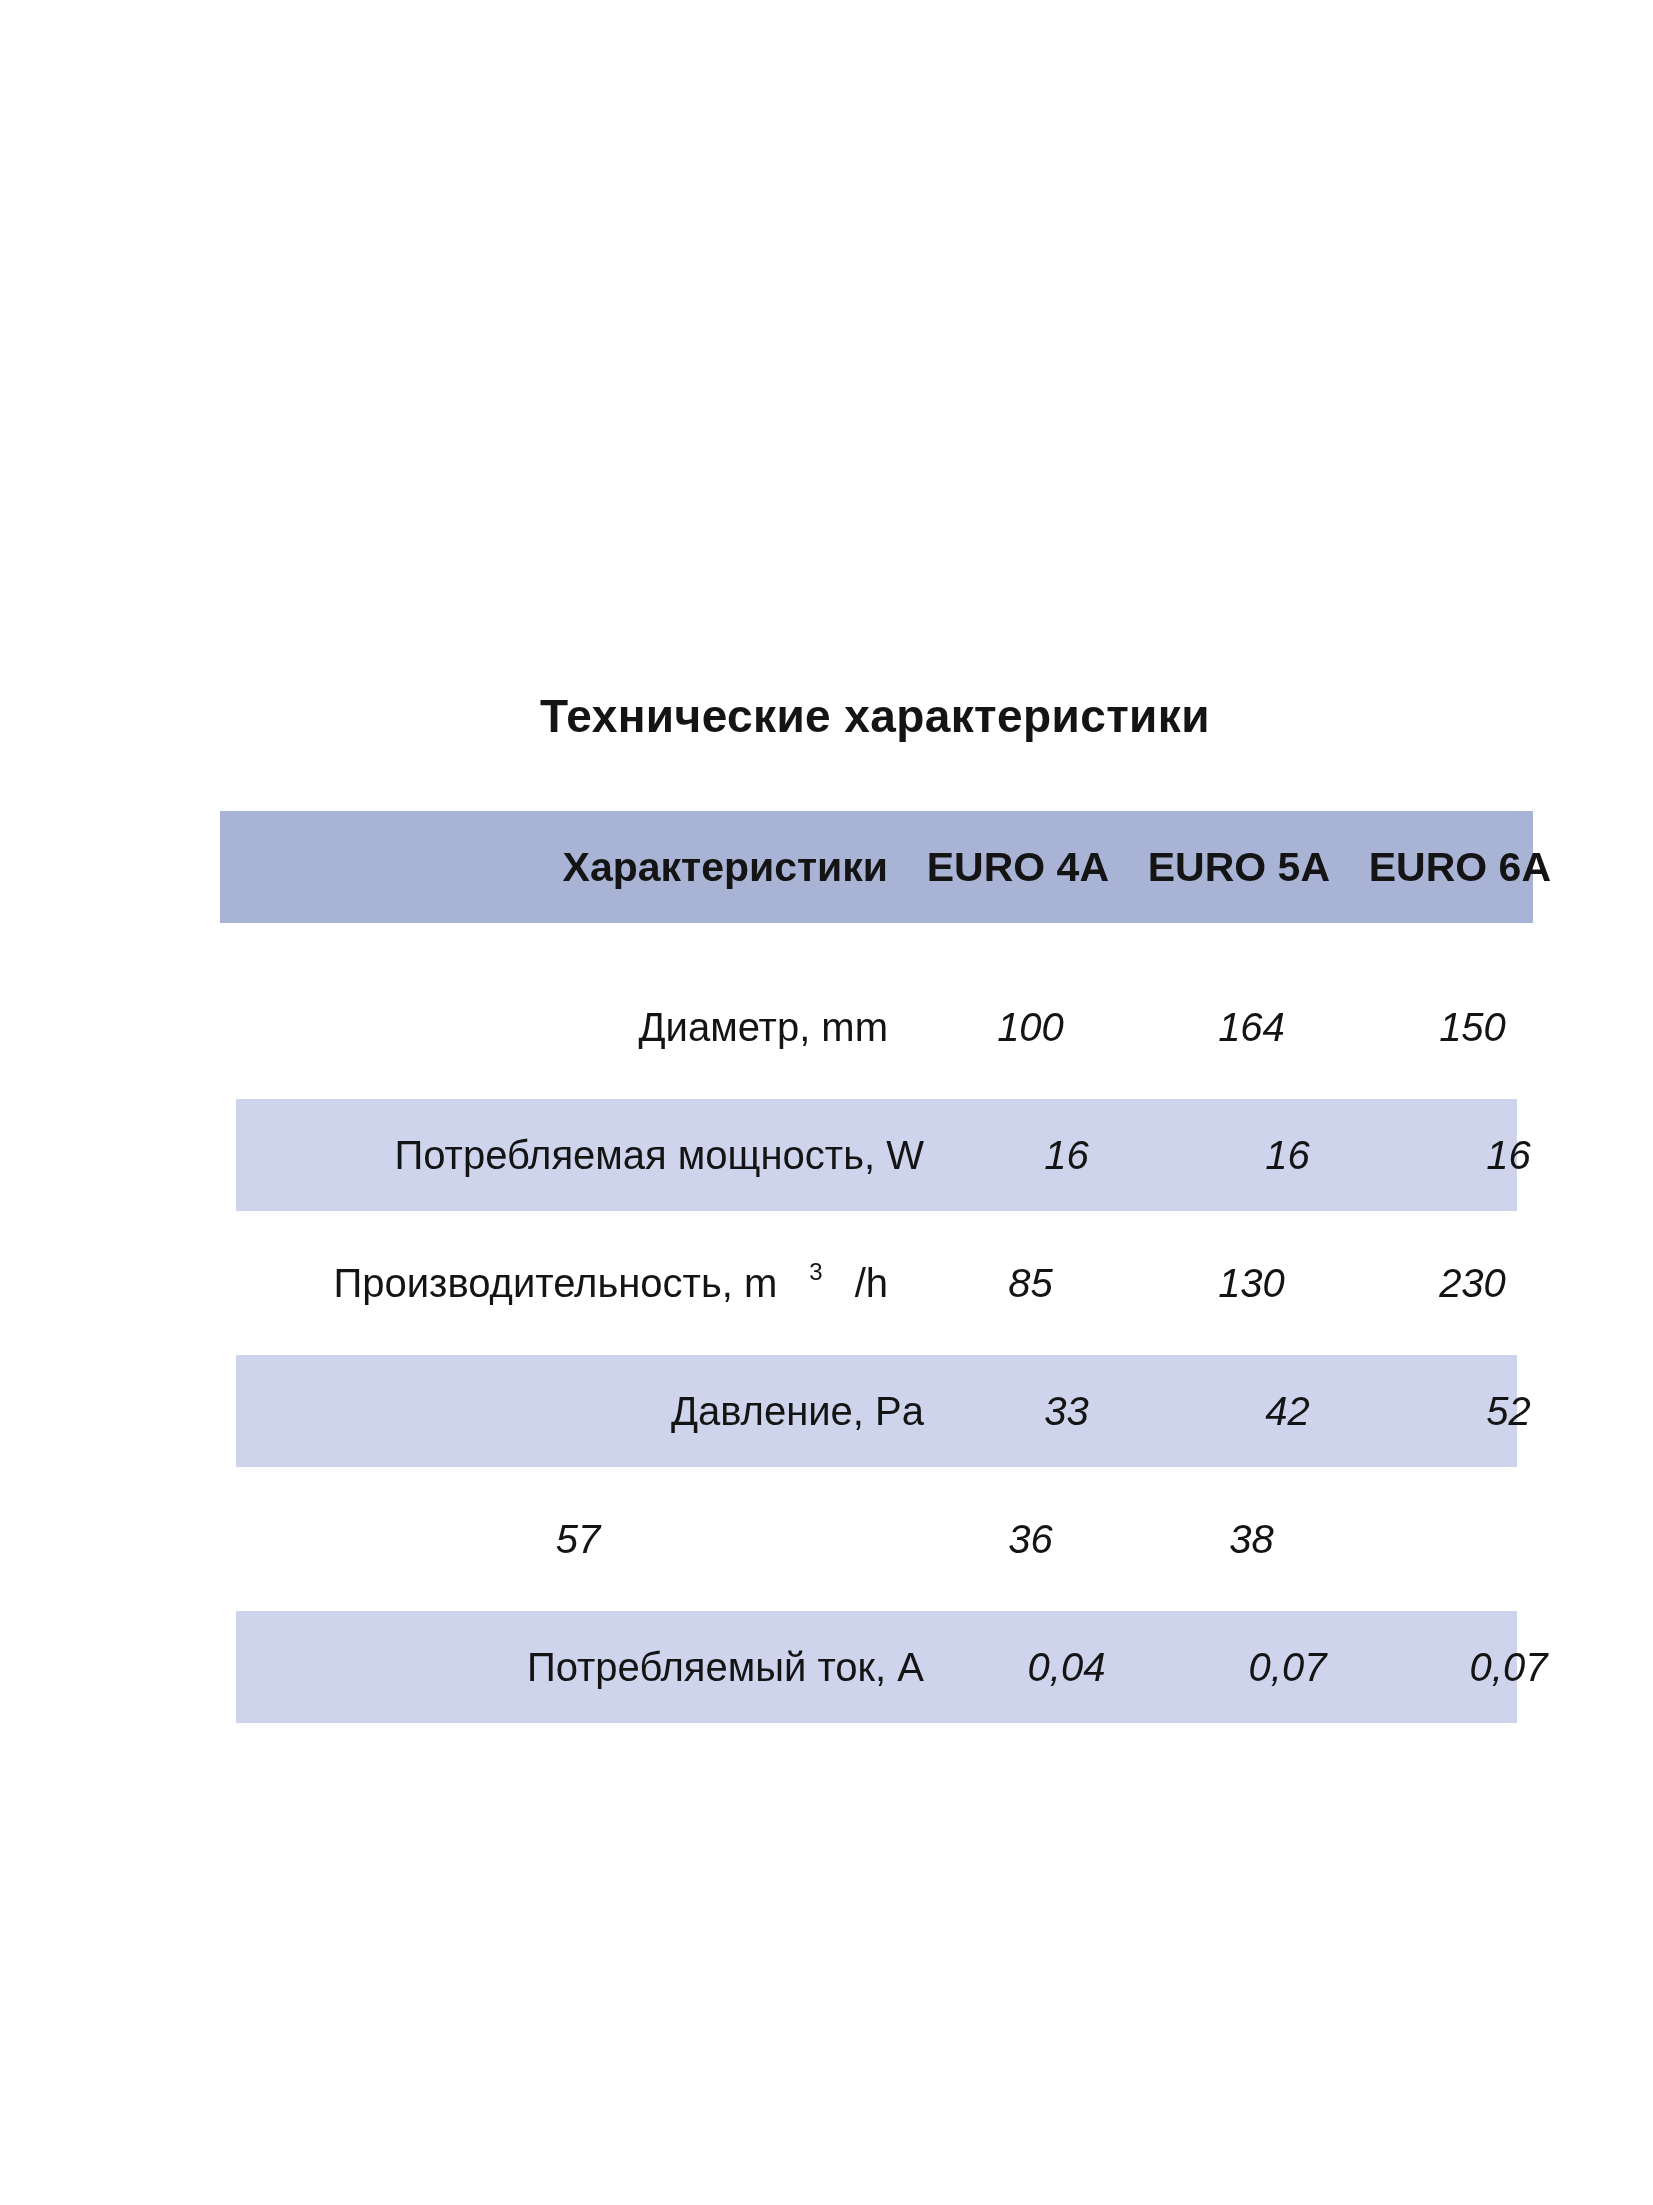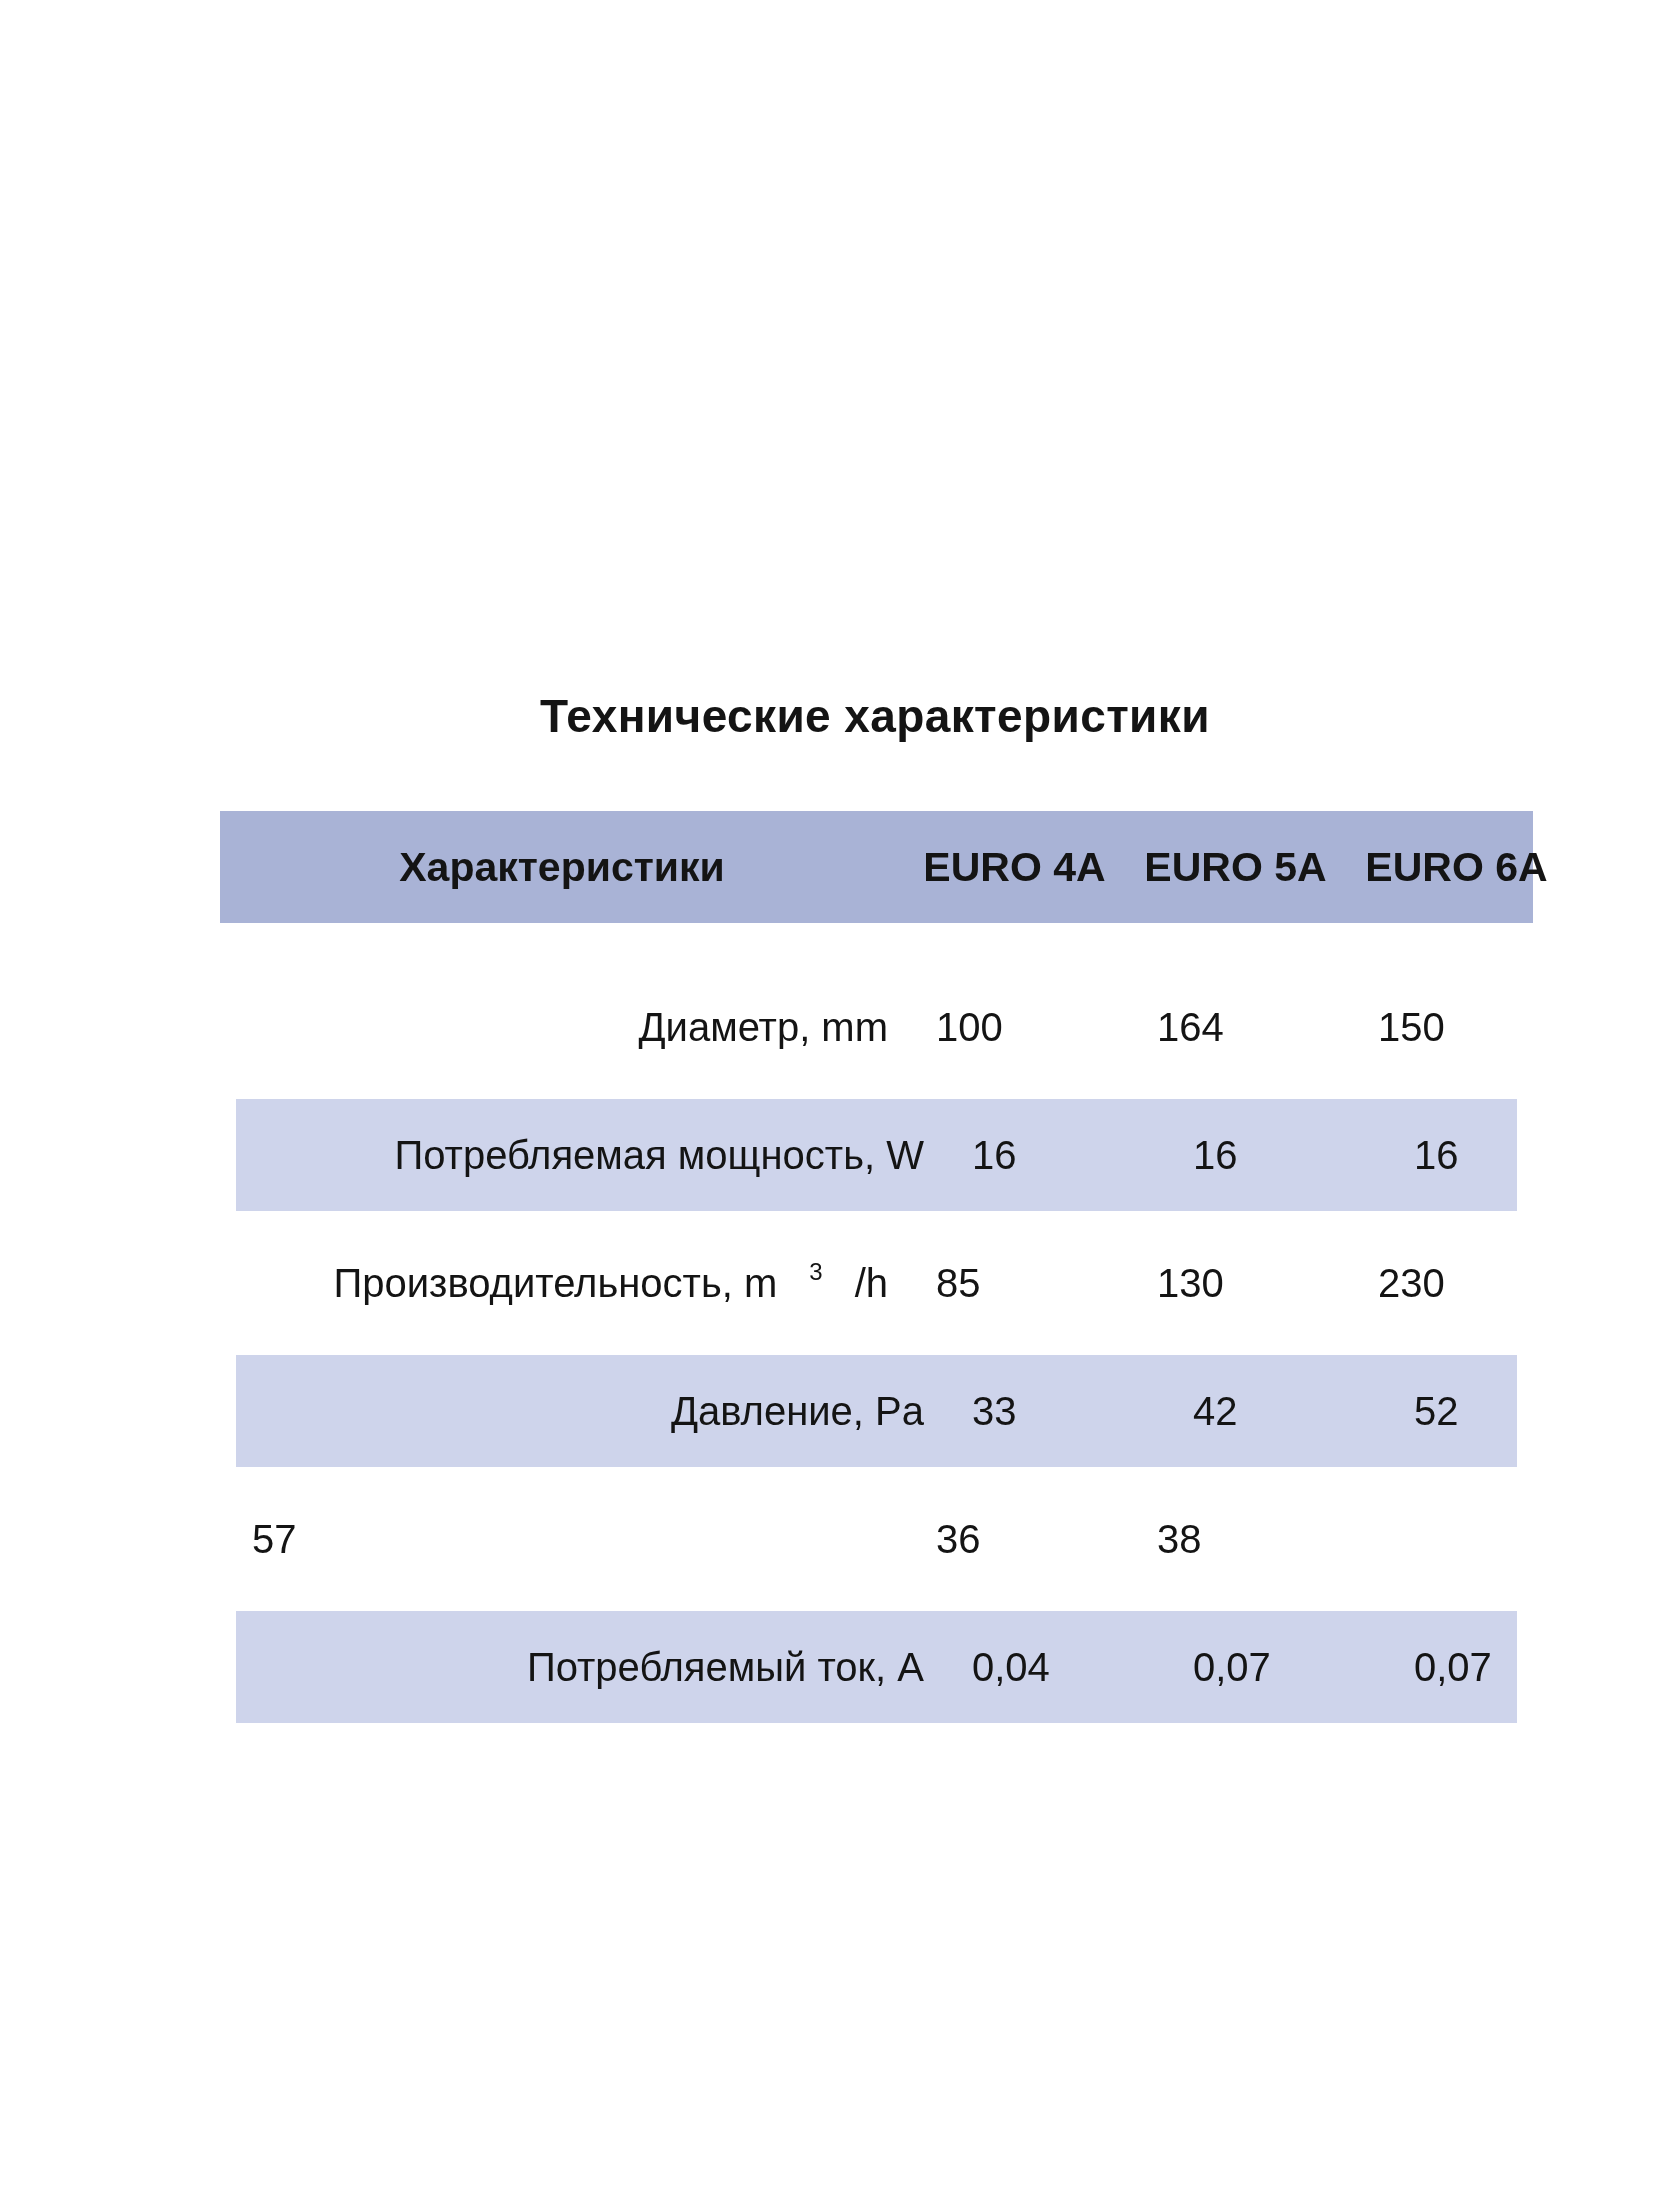--- a/index.html
+++ b/index.html
@@ -31,23 +31,23 @@
     height:112px;
     align-items:center;
   }
   .row.header{background:var(--header-bg);}
   .row.alt{background:var(--row-alt-bg);padding-left:36px;}
   .row.plain{background:transparent;}
   .cell{
     font-size:40px;font-weight:500;line-height:1;
     white-space:nowrap;
   }
-  .row.header .cell{font-weight:700;font-size:41px;text-align:center;}
+  .row.header .cell{font-weight:700;font-size:41px;text-align:right;}
   .cell.label{padding-left:23.5px;text-align:right;}
-  .cell.value{text-align:left;}
+  .cell.value{text-align:center;font-style:italic;}
   .cell.label sup{
     font-size:24px;
     position:relative;top:-2.9px;
     vertical-align:super;line-height:0;
   }
 </style>
 </head>
 <body>
 
 <h1 class="page-title">Технические характеристики</h1>

